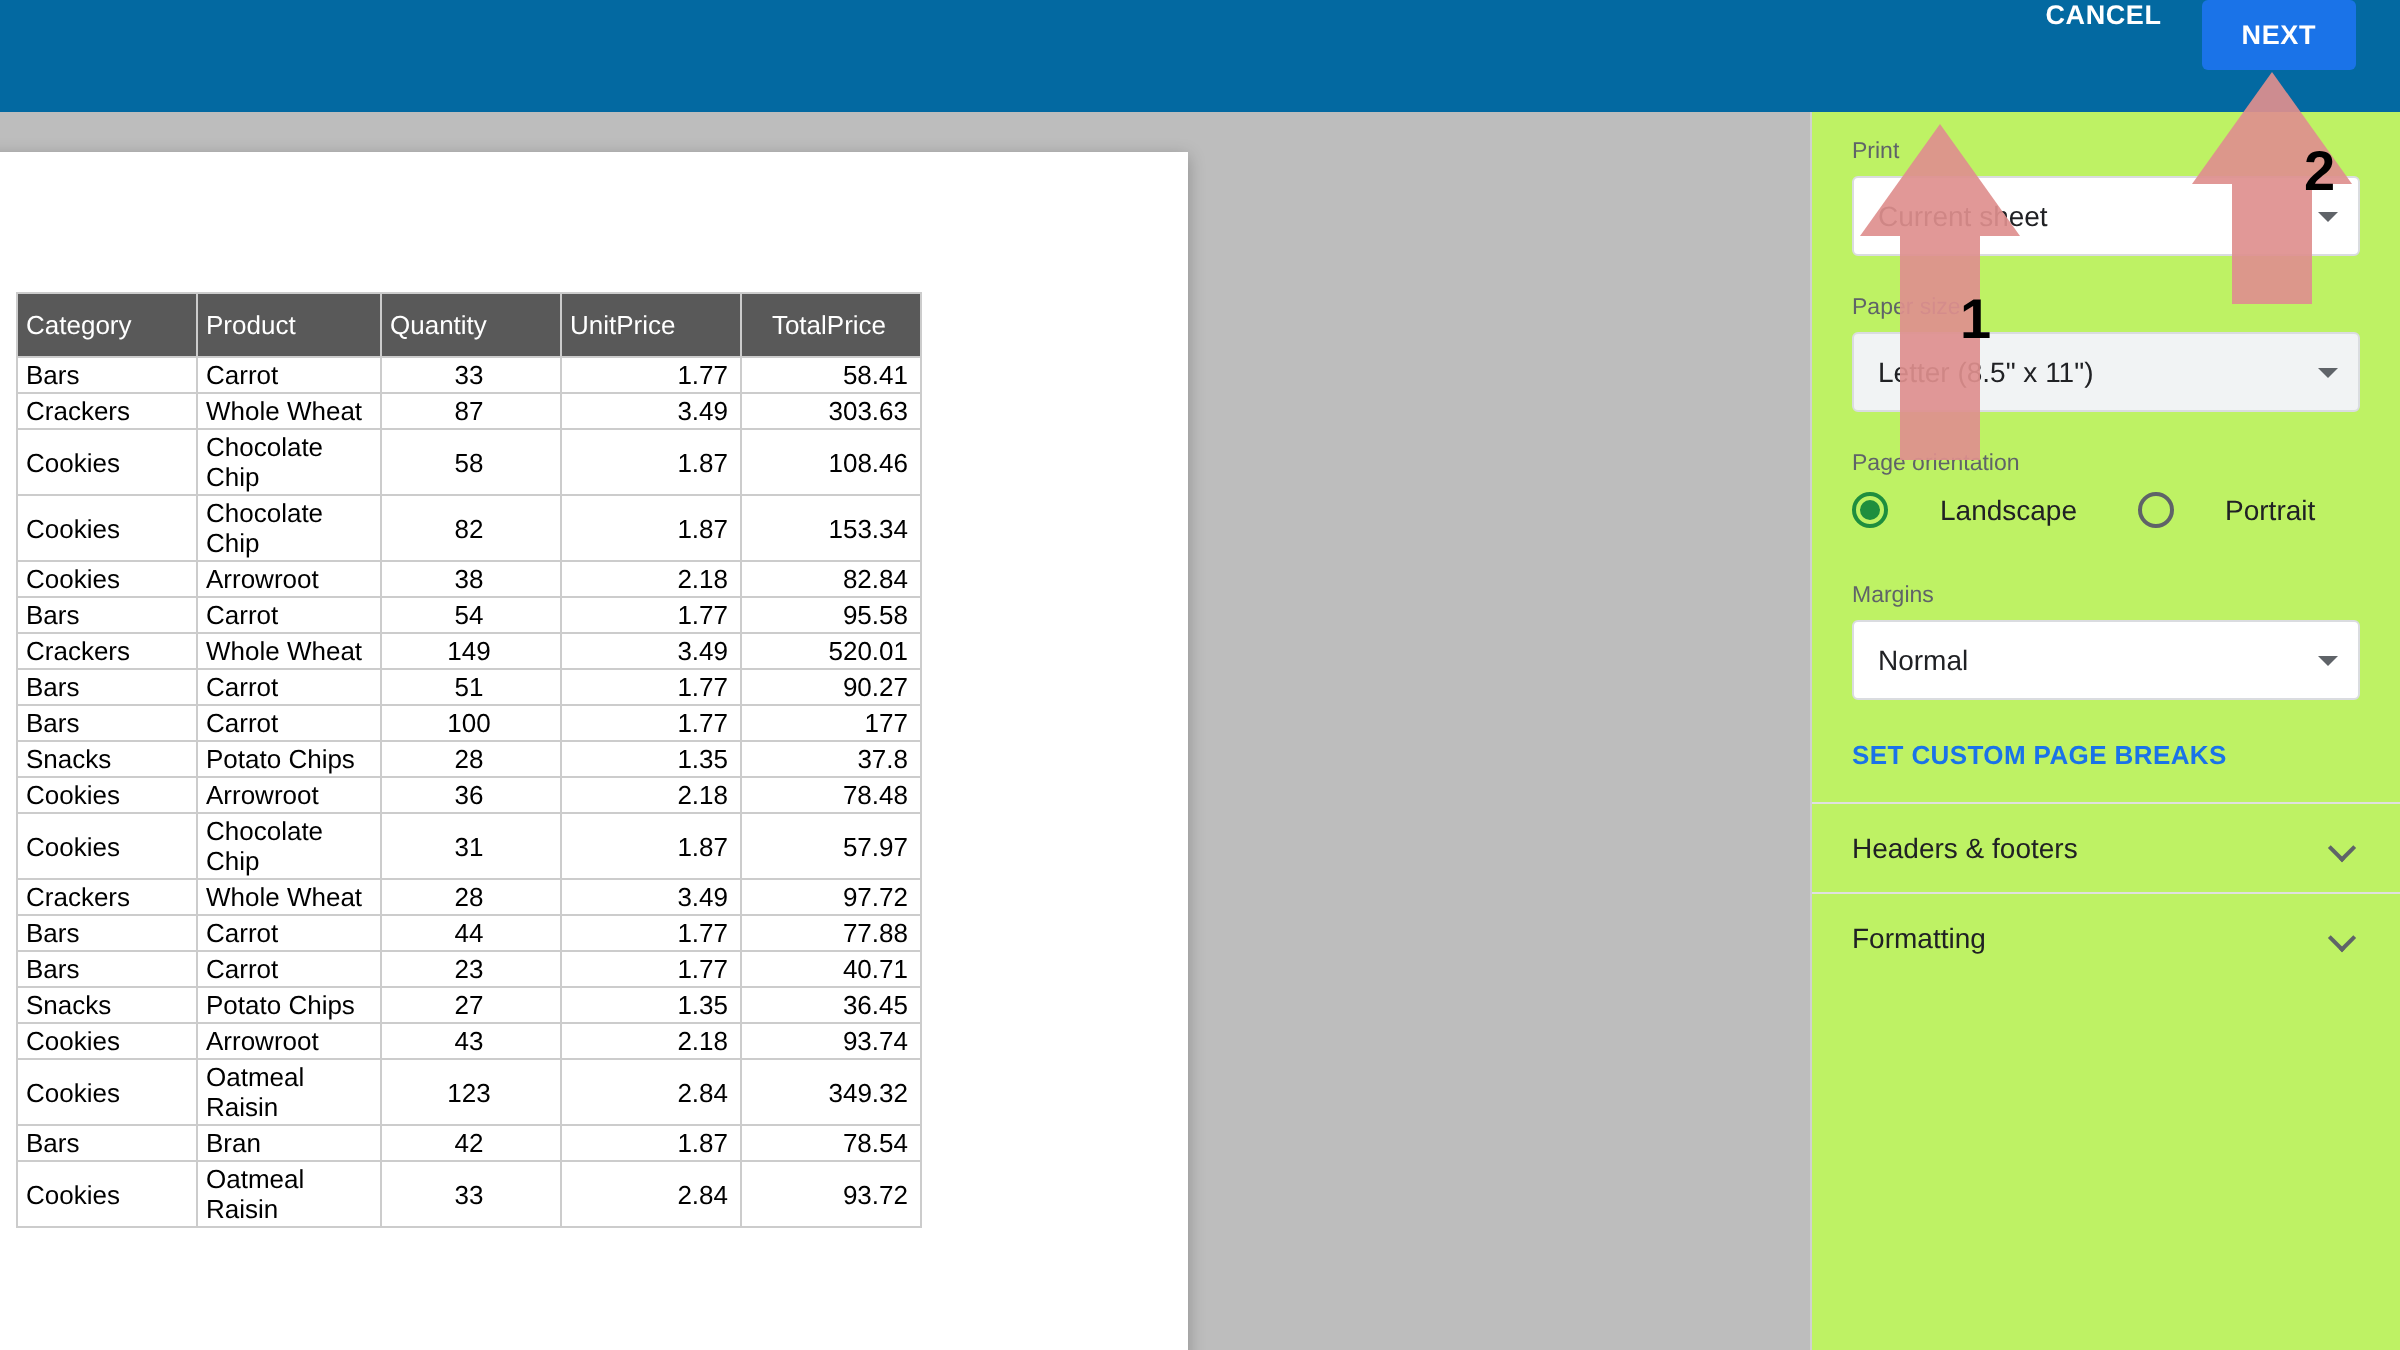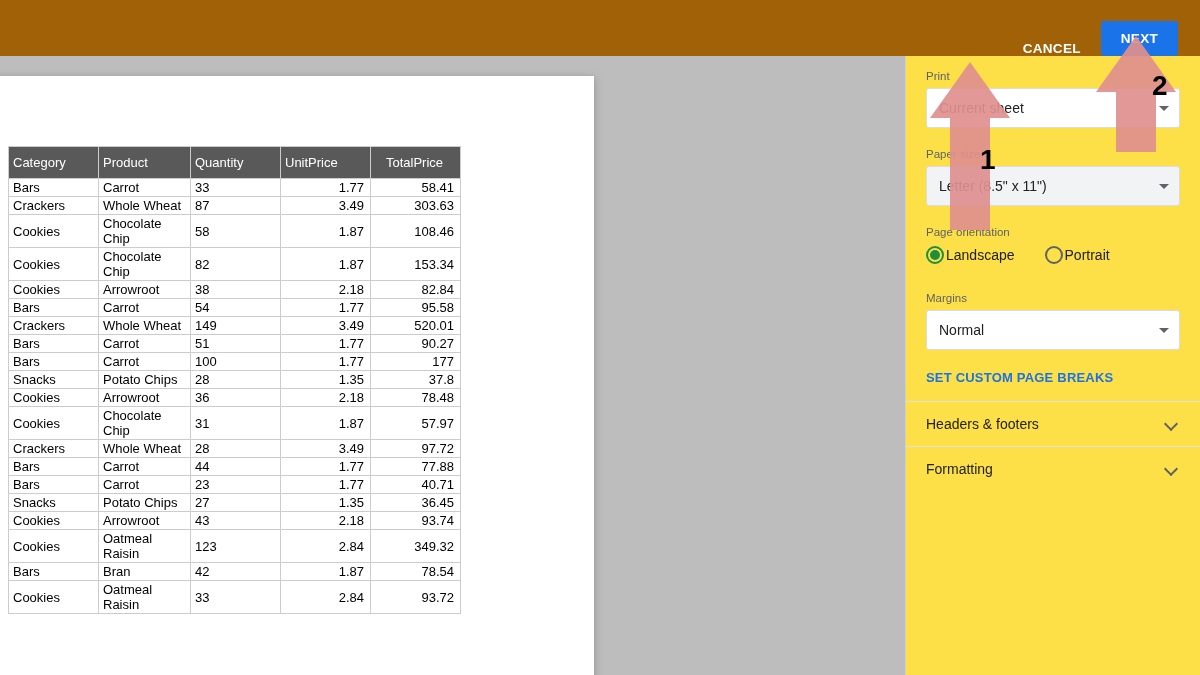--- a/index.html
+++ b/index.html
@@ -1,22 +1,22 @@
 <!DOCTYPE html>
 <html><head>
 <meta charset="utf-8">
 <style>
   * { box-sizing: border-box; margin: 0; padding: 0; }
   html, body { width: 1200px; height: 675px; overflow: hidden; font-family: Arial, Helvetica, sans-serif; background: #bdbdbd; }
   .topbar {
     height: 56px;
-    background: #a16207;
+    background: #0369a1;
     display: flex;
     justify-content: flex-end;
-    align-items: flex-end;
+    align-items: flex-start;
     padding-right: 22px;
     gap: 20px;
     position: relative;
     z-index: 2;
   }
   .btn-cancel {
     color: #fff;
     font-weight: 700;
     font-size: 13.5px;
     letter-spacing: 0.3px;
@@ -52,29 +52,29 @@
     box-shadow: 0 2px 8px rgba(0,0,0,0.25);
     padding-top: 70px;
     padding-left: 32px;
   }
   table { border-collapse: collapse; font-size: 13px; }
   th, td { border: 1px solid #ccc; padding: 1px 6px 1px 4px; height: 18px; }
   th { background: #595959; color: #fff; font-weight: 400; text-align: left; height: 32px; }
   td { background: #fff; text-align: left; }
   .col-category { width: 90px; }
   .col-product  { width: 92px; }
-  .col-qty      { width: 90px; text-align: left; }
+  .col-qty      { width: 90px; text-align: center; }
   .col-unit     { width: 90px; text-align: right; }
   .col-total    { width: 90px; text-align: right; }
   th.col-qty, th.col-unit { text-align: left;}
   th.col-total { text-align: center; }
 
   .sidebar {
     width: 295px;
-    background: #fde047;
+    background: #bef264;
     height: 100%;
     border-left: 1px solid #d0d0d0;
     overflow: hidden;
     font-size: 13px;
     color: #202124;
     box-shadow: -1px 0 3px rgba(0,0,0,0.06);
   }
   .section { padding: 14px 20px 6px 20px; }
   .label { font-size: 11.5px; color: #5f6368; margin-bottom: 6px; }
   .select {
@@ -91,21 +91,21 @@
     position: relative;
   }
   .select.active-highlight { background: #f1f3f4; }
   .caret {
     width: 0; height: 0;
     border-left: 5px solid transparent;
     border-right: 5px solid transparent;
     border-top: 5px solid #5f6368;
   }
   .radios { display: flex; gap: 30px; align-items: center; margin-top: 8px; margin-bottom: 8px;}
-  .radio { display: flex; align-items: center; gap: 2px; font-size: 14px; cursor: pointer;}
+  .radio { display: flex; align-items: center; gap: 26px; font-size: 14px; cursor: pointer;}
   .radio-outer {
     width: 18px; height: 18px; border-radius: 50%;
     border: 2px solid #5f6368; display:flex; align-items:center; justify-content:center;
   }
   .radio.selected .radio-outer { border-color: #1e8e3e; }
   .radio-inner { width: 10px; height: 10px; border-radius: 50%; background: #1e8e3e; display:none;}
   .radio.selected .radio-inner { display:block; }
   .link-blue { color: #1a73e8; font-weight: 700; font-size: 13px; letter-spacing: 0.2px; cursor:pointer; padding: 14px 20px 16px 20px;}
   .collapse-row {
     border-top: 1px solid #e0e0e0;

